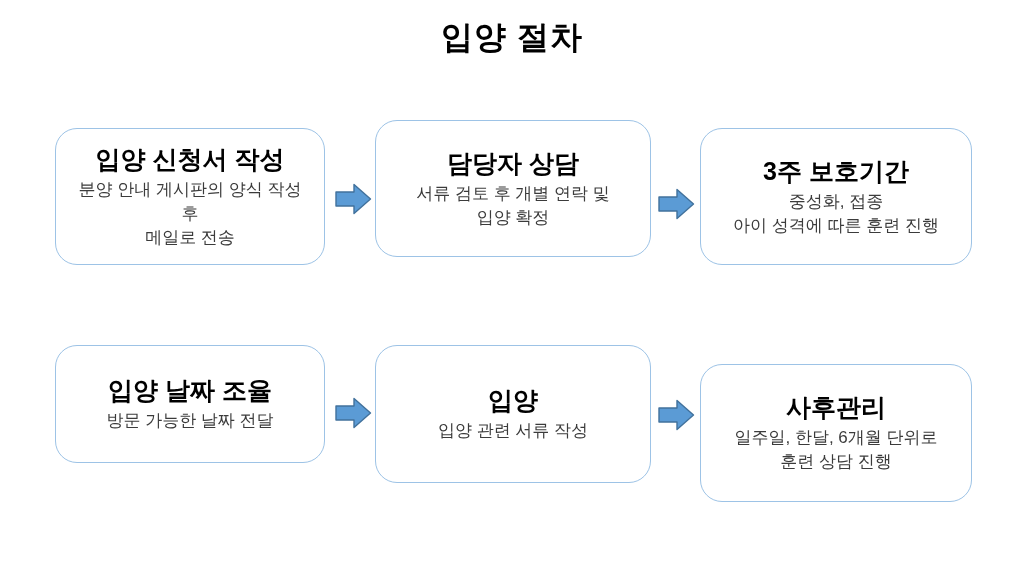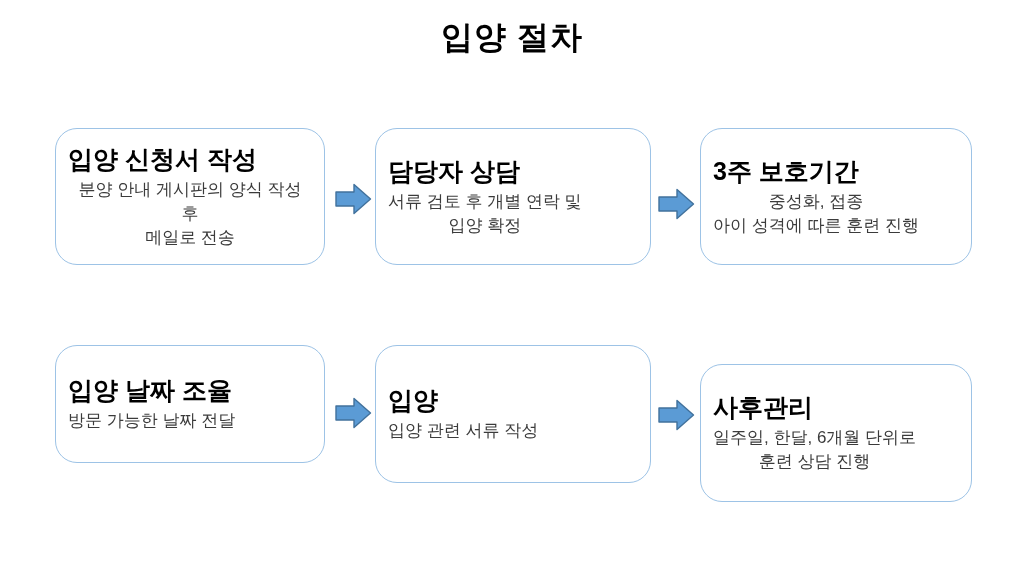--- a/index.html
+++ b/index.html
@@ -25,42 +25,42 @@
     color: #000000;
     letter-spacing: 1px;
   }
   .step-box {
     position: absolute;
     background: #ffffff;
     border: 1.6px solid #9DC3E6;
     border-radius: 22px;
     display: flex;
     flex-direction: column;
-    align-items: flex-start;
+    align-items: center;
     justify-content: center;
     text-align: center;
     padding: 8px 12px;
   }
   .step-title {
     font-size: 25px;
     font-weight: 800;
     color: #000000;
     line-height: 1.25;
   }
   .step-desc {
     font-size: 17px;
     font-weight: 400;
     color: #3b3b3b;
     line-height: 1.4;
     margin-top: 3px;
     white-space: pre-line;
   }
   
   .box-1 { left: 55px;  top: 128px; width: 270px; height: 137px; }
-  .box-2 { left: 375px; top: 128px; width: 276px; height: 137px; }
+  .box-2 { left: 375px; top: 120px; width: 276px; height: 137px; }
   .box-3 { left: 700px; top: 128px; width: 272px; height: 137px; }
   
   .box-4 { left: 55px;  top: 345px; width: 270px; height: 118px; }
   .box-5 { left: 375px; top: 345px; width: 276px; height: 138px; }
   .box-6 { left: 700px; top: 364px; width: 272px; height: 138px; }
 
   .arrow {
     position: absolute;
     width: 37px; height: 32px;
   }

